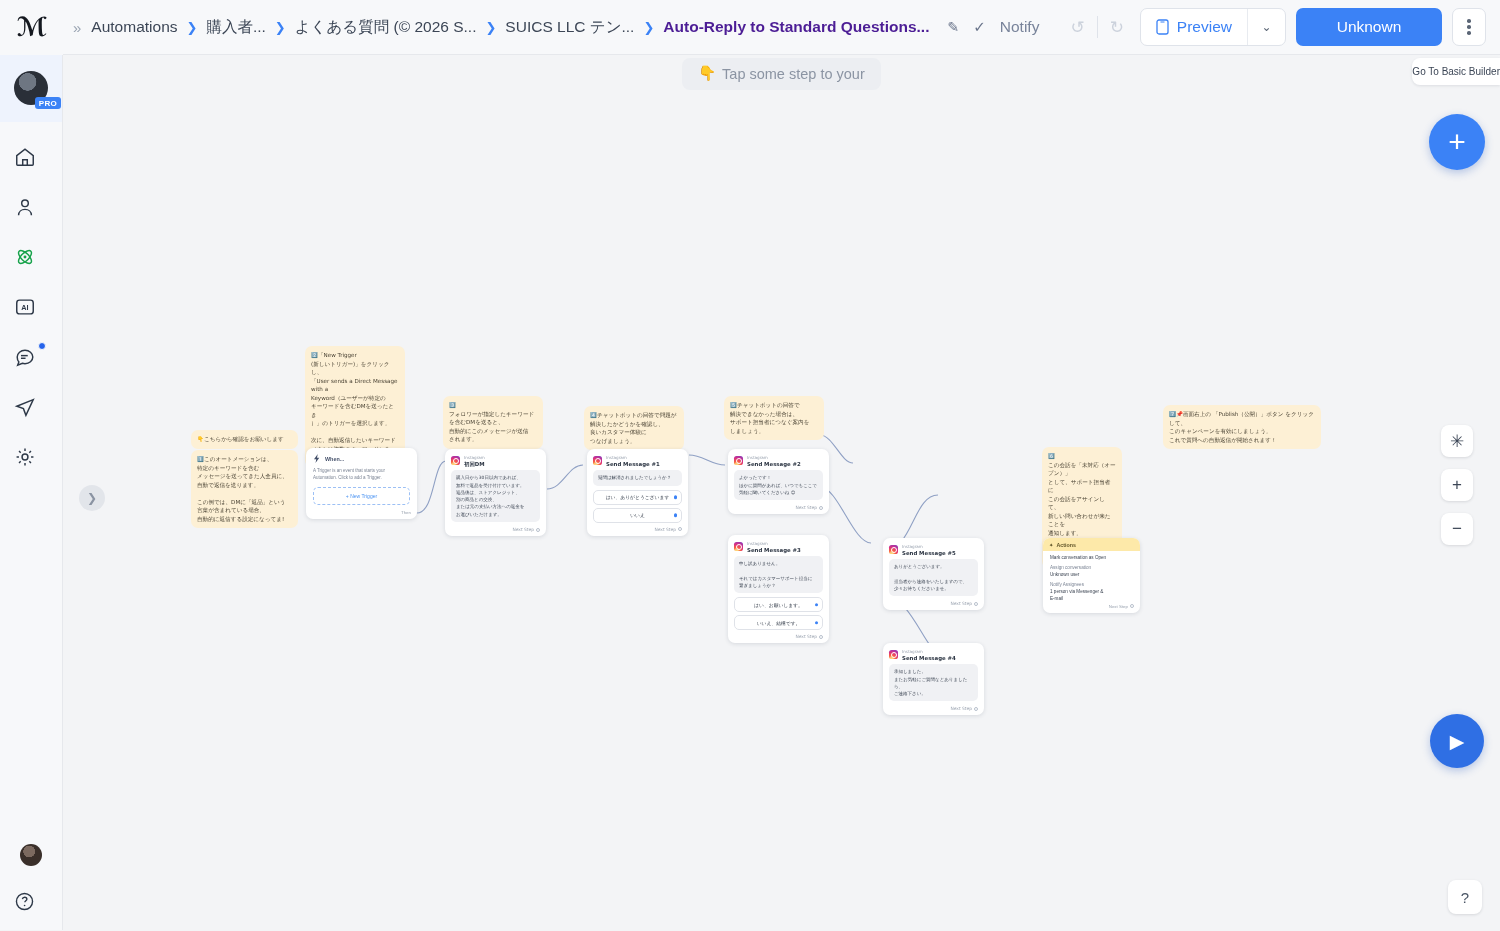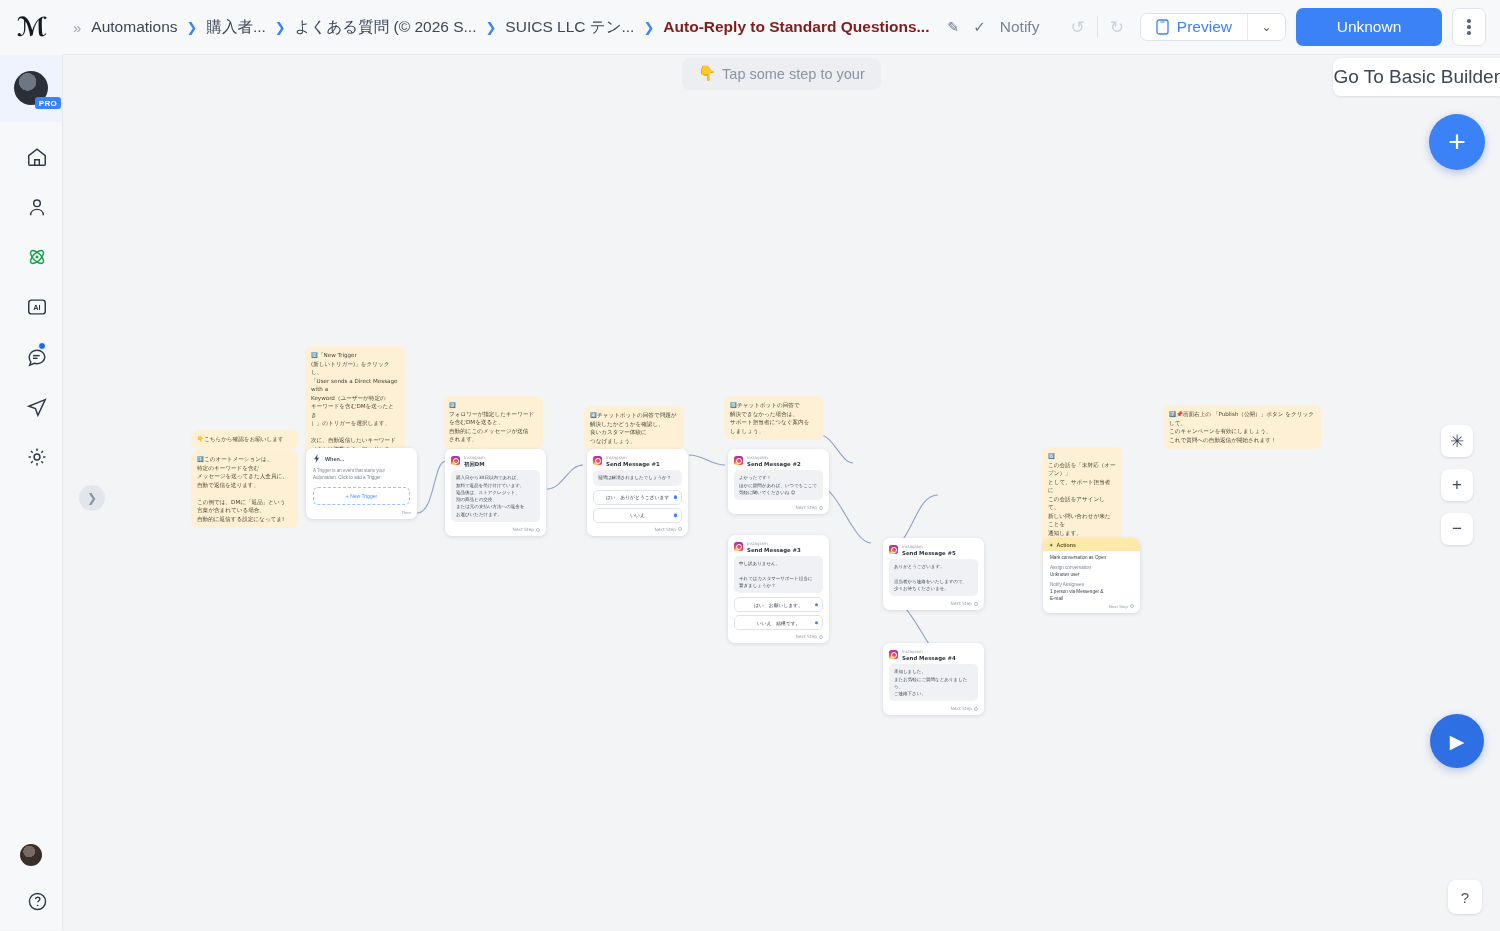--- a/index.html
+++ b/index.html
@@ -20,28 +20,28 @@
     background: #f7f8fa;
   }
   .logo-m { font-size: 26px; font-weight: 900; color: #14181f; letter-spacing: -1px; font-family: "DejaVu Sans", sans-serif; }
   .bc {
     display: flex; align-items: center; gap: 9px; padding-left: 10px;
     font-size: 15.5px; color: #3c4656; white-space: nowrap;
   }
   .bc .chev { color: #3b82f6; font-size: 13px; }
   .bc .dchev { color: #9aa4b2; font-size: 15px; letter-spacing: -3px; padding-right: 4px;}
   .bc .crumb { color: #3c4656; }
-  .bc .crumb.current { color: #7f1d1d; font-weight: 600; }
+  .bc .crumb.current { color: #4c1d95; font-weight: 600; }
   .pencil-icon { color: #69748a; font-size: 14px; margin-left: 9px; }
   .check-icon { color: #69748a; font-size: 15px; margin-left: 5px; }
   .saved { color: #78839a; font-size: 15.5px; margin-left: 5px; }
   .undo-redo { display: flex; align-items: center; gap: 12px; margin-left: 22px; color: #ccd2dc; font-size: 17px;}
   .vsep { width: 1px; height: 22px; background: #dfe3ea; }
   .right-actions { position: absolute; right: 14px; display: flex; align-items: center; gap: 10px; }
-  .preview-group { display: flex; align-items: stretch; border: 1px solid #dfe3ea; border-radius: 7px; background: #fff; overflow: hidden; height: 28px;}
+  .preview-group { display: flex; align-items: stretch; border: 1px solid #dfe3ea; border-radius: 7px; background: #fff; overflow: hidden; height: 38px;}
   .preview-btn { display: flex; align-items: center; gap: 8px; padding: 0 15px; color: #3b82f6; font-size: 15.5px; }
   .preview-caret { width: 38px; display: flex; align-items: center; justify-content: center; border-left: 1px solid #e8ebf0; color: #5b6676; font-size: 12px;}
   .update-btn {
     background: #3b82f6; color: #fff; font-size: 15.5px; height: 38px;
     border-radius: 7px; display: flex; align-items: center; justify-content: center;
     width: 146px; border: none; cursor: pointer;
   }
   .kebab { width: 34px; height: 38px; border: 1px solid #dfe3ea; background: #fff; border-radius: 7px;
            display:flex; flex-direction: column; align-items:center; justify-content:center; gap:2.5px;}
   .kebab i { width: 3.5px; height: 3.5px; border-radius: 50%; background: #5b6676; display:block;}
@@ -50,35 +50,35 @@
   .rail {
     position: absolute; top: 54px; left: 0; width: 63px; height: 876px;
     background: #f7f8fa; border-right: 1px solid #e6e8ec; z-index: 30;
   }
   .rail-avatar-wrap { height: 68px; background: #eef3fd; display: flex; align-items: center; justify-content: center; position: relative;}
   .avatar { width: 34px; height: 34px; border-radius: 50%;
     background: radial-gradient(circle at 40% 32%, #6e7682 0 28%, #2a2f38 29% 100%); position: relative;}
   .pro-badge { position: absolute; bottom: -4px; right: -13px; background: #3b82f6; color: #fff;
      font-size: 8px; font-weight: 700; border-radius: 3px; padding: 1.5px 4px; letter-spacing: .3px;}
   .rail-icons { display: flex; flex-direction: column; align-items: center; padding-top: 22px; gap: 24px;}
-  .rail-ico { width: 34px; height: 26px; display: flex; align-items: center; justify-content: flex-end; position: relative; color: #4d7c0f; }
+  .rail-ico { width: 34px; height: 26px; display: flex; align-items: center; justify-content: flex-start; position: relative; color: #4d7c0f; }
   .dot-badge { position: absolute; top: -2px; right: 2px; width: 8px; height: 8px; border-radius: 50%; background: #2563eb; border: 1.5px solid #f7f8fa;}
   .rail-bottom { position: absolute; bottom: 16px; width: 100%; display: flex; flex-direction: column; align-items: center; gap: 22px;}
   .avatar-sm { width: 22px; height: 22px; border-radius: 50%;
     background: radial-gradient(circle at 42% 34%, #7c6a60 0 30%, #3a2f2a 31% 100%); }
 
   
   .canvas { position: absolute; top: 55px; left: 63px; width: 1437px; height: 876px; background: #f3f4f6; overflow: hidden;}
   .hint-pill {
     position: absolute; left: 619px; top: 3px; background: #eceef2; color: #8b94a3;
     padding: 7px 16px 8px; border-radius: 8px; font-size: 14.5px; display: flex; align-items: center; gap: 6px;
   }
   .basic-builder {
     position: absolute; right: 0px; top: 3px; background: #fff; color: #3c4656;
-    padding: 8px 0; border-radius: 8px 0 0 8px; font-size: 19px; box-shadow: 0 1px 3px rgba(20,30,50,.10);
+    padding: 8px 0; border-radius: 8px 0 0 8px; font-size: 10px; box-shadow: 0 1px 3px rgba(20,30,50,.10);
   }
   .fab-add {
     position: absolute; right: 15px; top: 59px; width: 56px; height: 56px; border-radius: 50%;
     background: #3b82f6; color: #fff; font-size: 30px; font-weight: 300;
     display: flex; align-items: center; justify-content: center; box-shadow: 0 3px 8px rgba(40,90,190,.30);
   }
   .fab-play {
     position: absolute; right: 16px; bottom: 163px; width: 54px; height: 54px; border-radius: 50%;
     background: #2f6fe4; color: #fff; display: flex; align-items: center; justify-content: center;
     box-shadow: 0 3px 8px rgba(40,90,190,.30); font-size: 19px;

